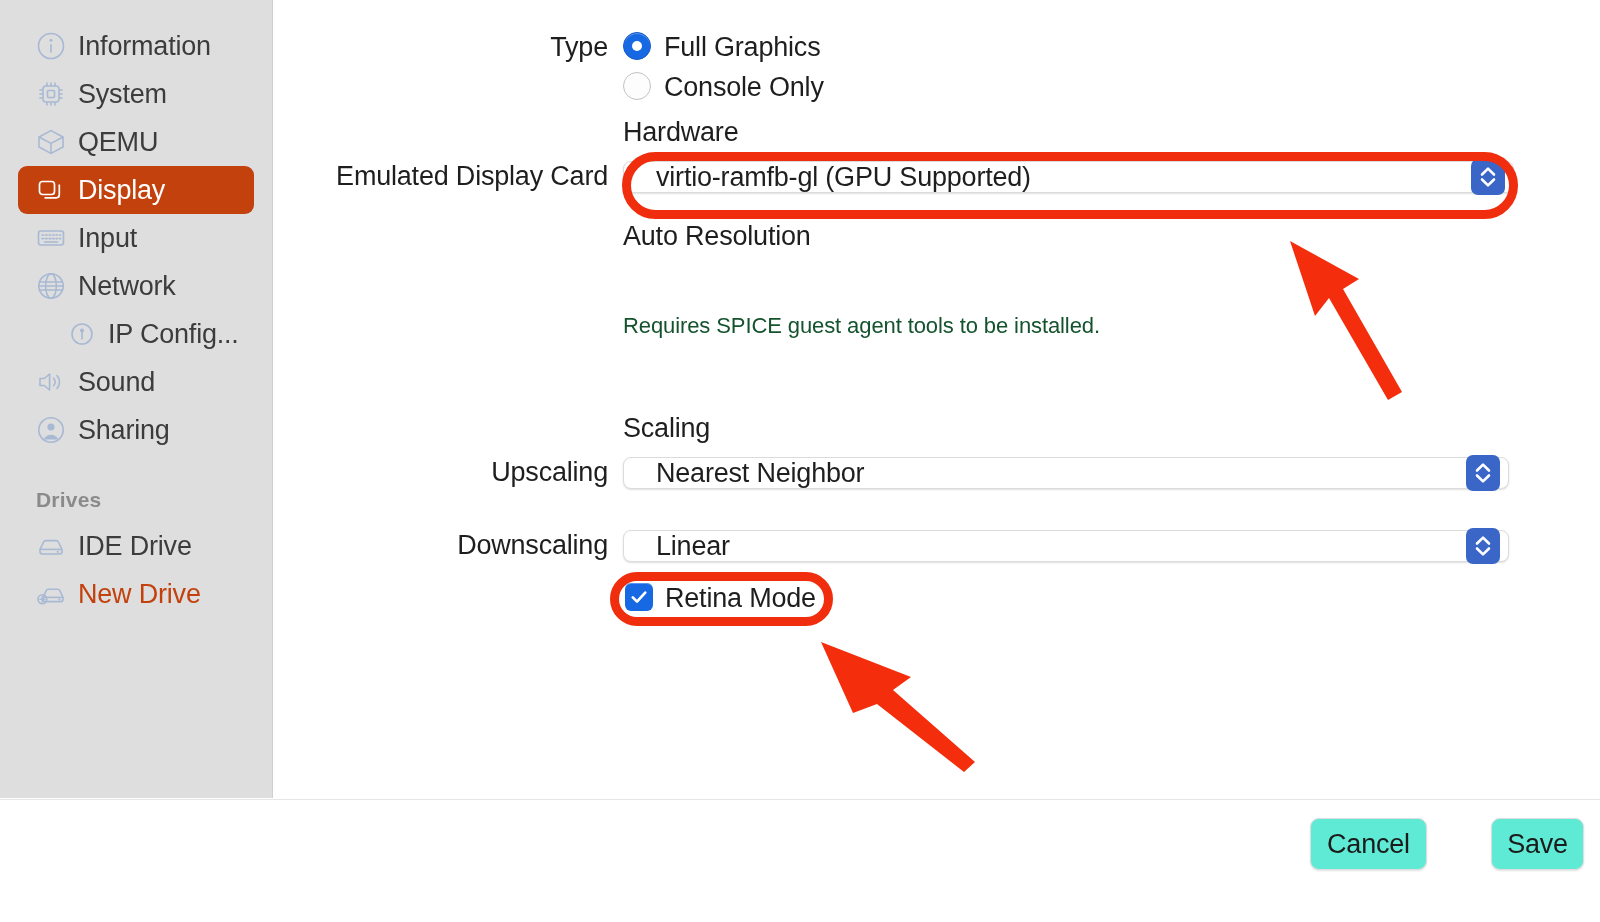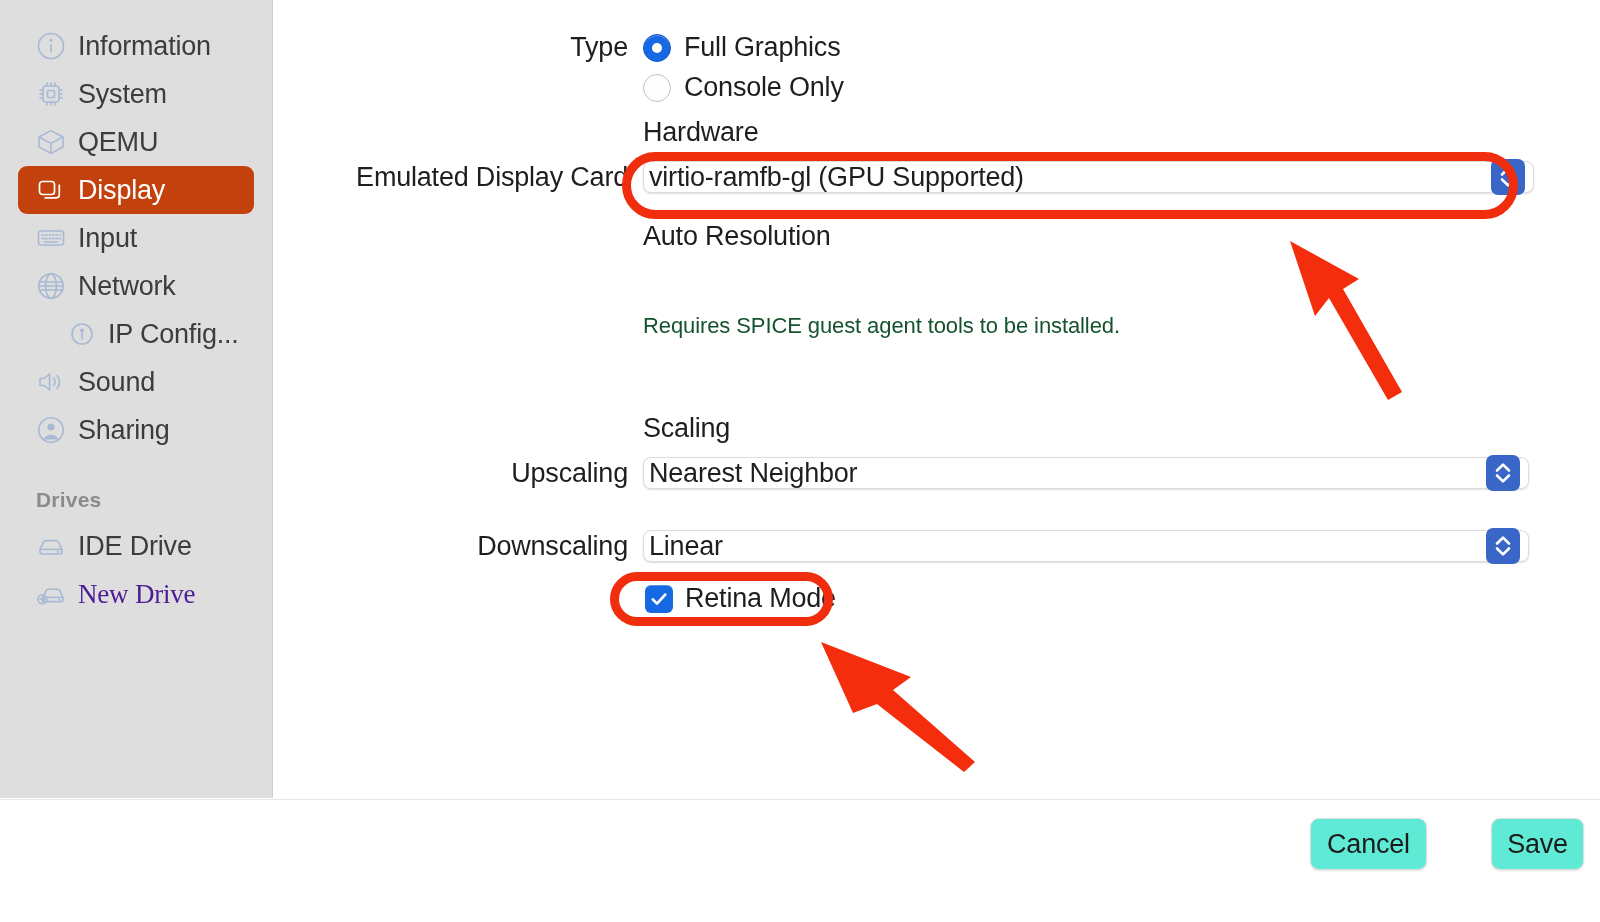--- a/index.html
+++ b/index.html
@@ -30,21 +30,21 @@
   }
   .nav-item.sub { padding-left: 52px; gap: 14px; }
   .nav-item.selected { background: #c2410c; }
   .nav-label {
     font-size: 27px;
     color: #3c3c3c;
     letter-spacing: -0.2px;
     white-space: nowrap;
   }
   .nav-item.selected .nav-label { color: #ffffff; }
-  .nav-label.link { color: #4c1d95; font-family: Liberation Serif, serif; }
+  .nav-label.link { color: #c2410c; }
   .nav-icon { width: 30px; height: 30px; flex: 0 0 30px; display:block; }
   .nav-icon.small { width: 24px; height: 24px; flex: 0 0 24px; }
   .nav-icon svg { display: block; width: 100%; height: 100%; }
   .ico-stroke { stroke: #a8b9d4; fill: none; stroke-width: 1.6; }
   .ico-stroke-sel { stroke: #ffffff; fill: none; stroke-width: 1.7; }
   .ico-fill-soft { fill: #a8b9d4; }
 
   .group-header {
     font-size: 21px; font-weight: bold;
     color: #8b8b8b;
@@ -52,21 +52,21 @@
     margin-top: 34px; margin-bottom: 10px;
     letter-spacing: 0.2px;
   }
 
   
   #content {
     position: absolute; left: 274px; top: 0;
     width: 1326px; height: 798px;
     background: #ffffff;
   }
-  .row { position: absolute; display: flex; align-items: center; margin-left: 20px; }
+  .row { position: absolute; display: flex; align-items: flex-start; }
   .field-label {
     font-size: 27px; color: #1e1e1e;
     text-align: right; white-space: nowrap;
     letter-spacing: -0.2px;
   }
   .plain-text { font-size: 27px; color: #1e1e1e; letter-spacing: -0.2px; white-space: nowrap; }
   .small-note { font-size: 22px; color: #14532d; letter-spacing: -0.1px; white-space: nowrap; }
 
   
   .radio {
@@ -97,21 +97,21 @@
 
   
   .popup {
     position: relative;
     height: 32px;
     background: #ffffff;
     border: 1px solid #dcdcdc;
     border-radius: 8px;
     box-shadow: 0 1px 2px rgba(0,0,0,.13);
     display: flex; align-items: center;
-    padding-left: 5px;
+    padding-left: 32px;
   }
   .popup .val {
     font-size: 27px; color: #1e1e1e; letter-spacing: -0.2px; white-space: nowrap;
   }
   .stepper {
     position: absolute; right: 8px; top: 50%; transform: translateY(-50%);
     width: 34px; height: 36px; border-radius: 7px;
     background: #3a66c8;
     display: flex; align-items: center; justify-content: center;
   }

